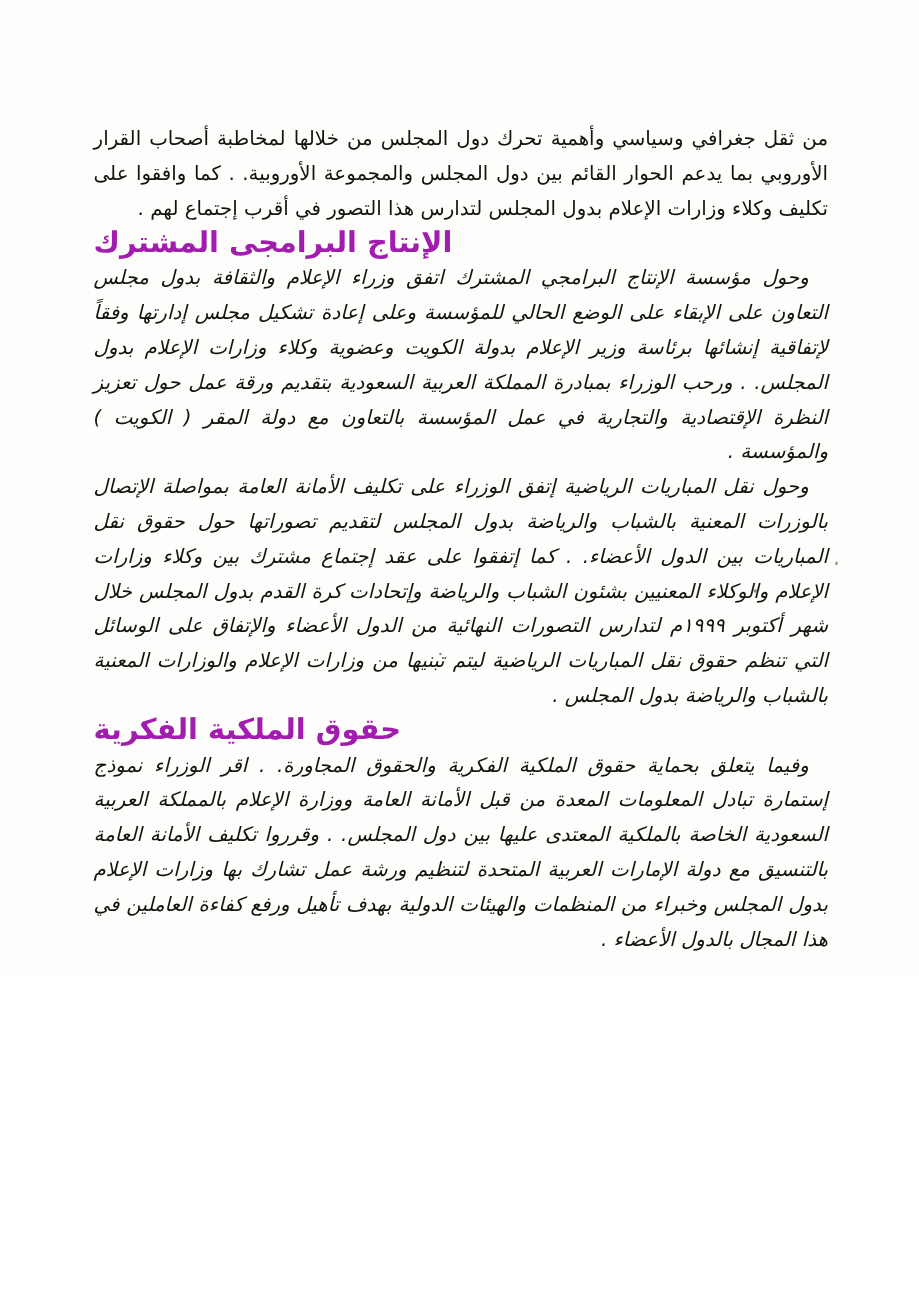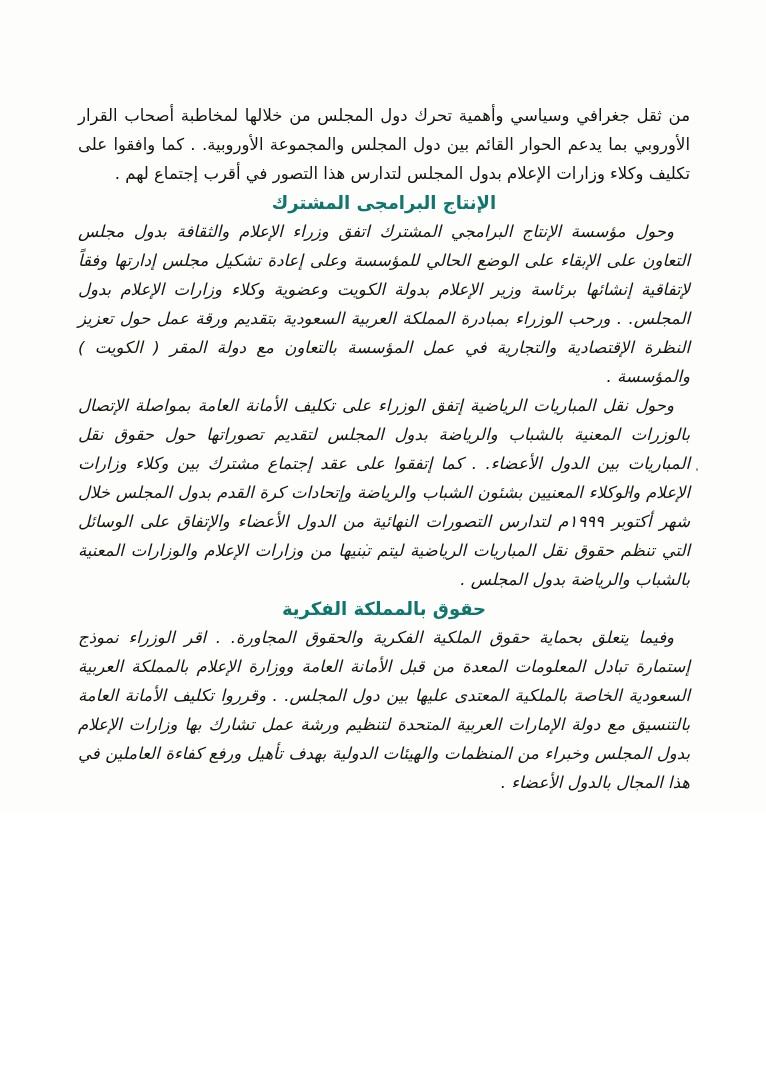--- a/index.html
+++ b/index.html
@@ -30,25 +30,25 @@
     margin: 0;
     padding: 0;
   }
   .text-block p.indent {
     text-indent: 16px;
     font-style: italic;
   }
   .text-block h2.heading {
     margin: 0;
     padding: 0;
-    font-size: 18px;
+    font-size: 24px;
     line-height: 29px;
     font-weight: bold;
-    text-align: center;
-    color: #0f766e;
+    text-align: left;
+    color: #a21caf;
   }
   .page-number {
     position: absolute;
     top: 879px;
     left: 18px;
     width: 766px;
     text-align: center;
     font-size: 16px;
     font-weight: bold;
     color: #16130f;
@@ -65,20 +65,20 @@
 </style>
 </head>
 <body>
 
 <div class="page">
   <div class="text-block">
       <p class="paragraph">من ثقل جغرافي وسياسي وأهمية تحرك دول المجلس من خلالها لمخاطبة أصحاب القرار الأوروبي بما يدعم الحوار القائم بين دول المجلس والمجموعة الأوروبية. . كما وافقوا على تكليف وكلاء وزارات الإعلام بدول المجلس لتدارس هذا التصور في أقرب إجتماع لهم .</p>
       <h2 class="heading">الإنتاج البرامجى المشترك</h2>
       <p class="paragraph indent">وحول مؤسسة الإنتاج البرامجي المشترك اتفق وزراء الإعلام والثقافة بدول مجلس التعاون على الإبقاء على الوضع الحالي للمؤسسة وعلى إعادة تشكيل مجلس إدارتها وفقاً لإتفاقية إنشائها برئاسة وزير الإعلام بدولة الكويت وعضوية وكلاء وزارات الإعلام بدول المجلس. . ورحب الوزراء بمبادرة المملكة العربية السعودية بتقديم ورقة عمل حول تعزيز النظرة الإقتصادية والتجارية في عمل المؤسسة بالتعاون مع دولة المقر ( الكويت ) والمؤسسة .</p>
       <p class="paragraph indent">وحول نقل المباريات الرياضية إتفق الوزراء على تكليف الأمانة العامة بمواصلة الإتصال بالوزرات المعنية بالشباب والرياضة بدول المجلس لتقديم تصوراتها حول حقوق نقل المباريات بين الدول الأعضاء. . كما إتفقوا على عقد إجتماع مشترك بين وكلاء وزارات الإعلام والوكلاء المعنيين بشئون الشباب والرياضة وإتحادات كرة القدم بدول المجلس خلال شهر أكتوبر ١٩٩٩م لتدارس التصورات النهائية من الدول الأعضاء والإتفاق على الوسائل التي تنظم حقوق نقل المباريات الرياضية ليتم تبنيها من وزارات الإعلام والوزارات المعنية بالشباب والرياضة بدول المجلس .</p>
-      <h2 class="heading">حقوق بالمملكة الفكرية</h2>
+      <h2 class="heading">حقوق الملكية الفكرية</h2>
       <p class="paragraph indent">وفيما يتعلق بحماية حقوق الملكية الفكرية والحقوق المجاورة. . اقر الوزراء نموذج إستمارة تبادل المعلومات المعدة من قبل الأمانة العامة ووزارة الإعلام بالمملكة العربية السعودية الخاصة بالملكية المعتدى عليها بين دول المجلس. . وقرروا تكليف الأمانة العامة بالتنسيق مع دولة الإمارات العربية المتحدة لتنظيم ورشة عمل تشارك بها وزارات الإعلام بدول المجلس وخبراء من المنظمات والهيئات الدولية بهدف تأهيل ورفع كفاءة العاملين في هذا المجال بالدول الأعضاء .</p>
     </div>
   <div class="page-number">٣</div>
   <div class="speck s1"></div>
   <div class="speck s2"></div>
   <div class="speck s3"></div>
 </div>
 
 </body></html>

